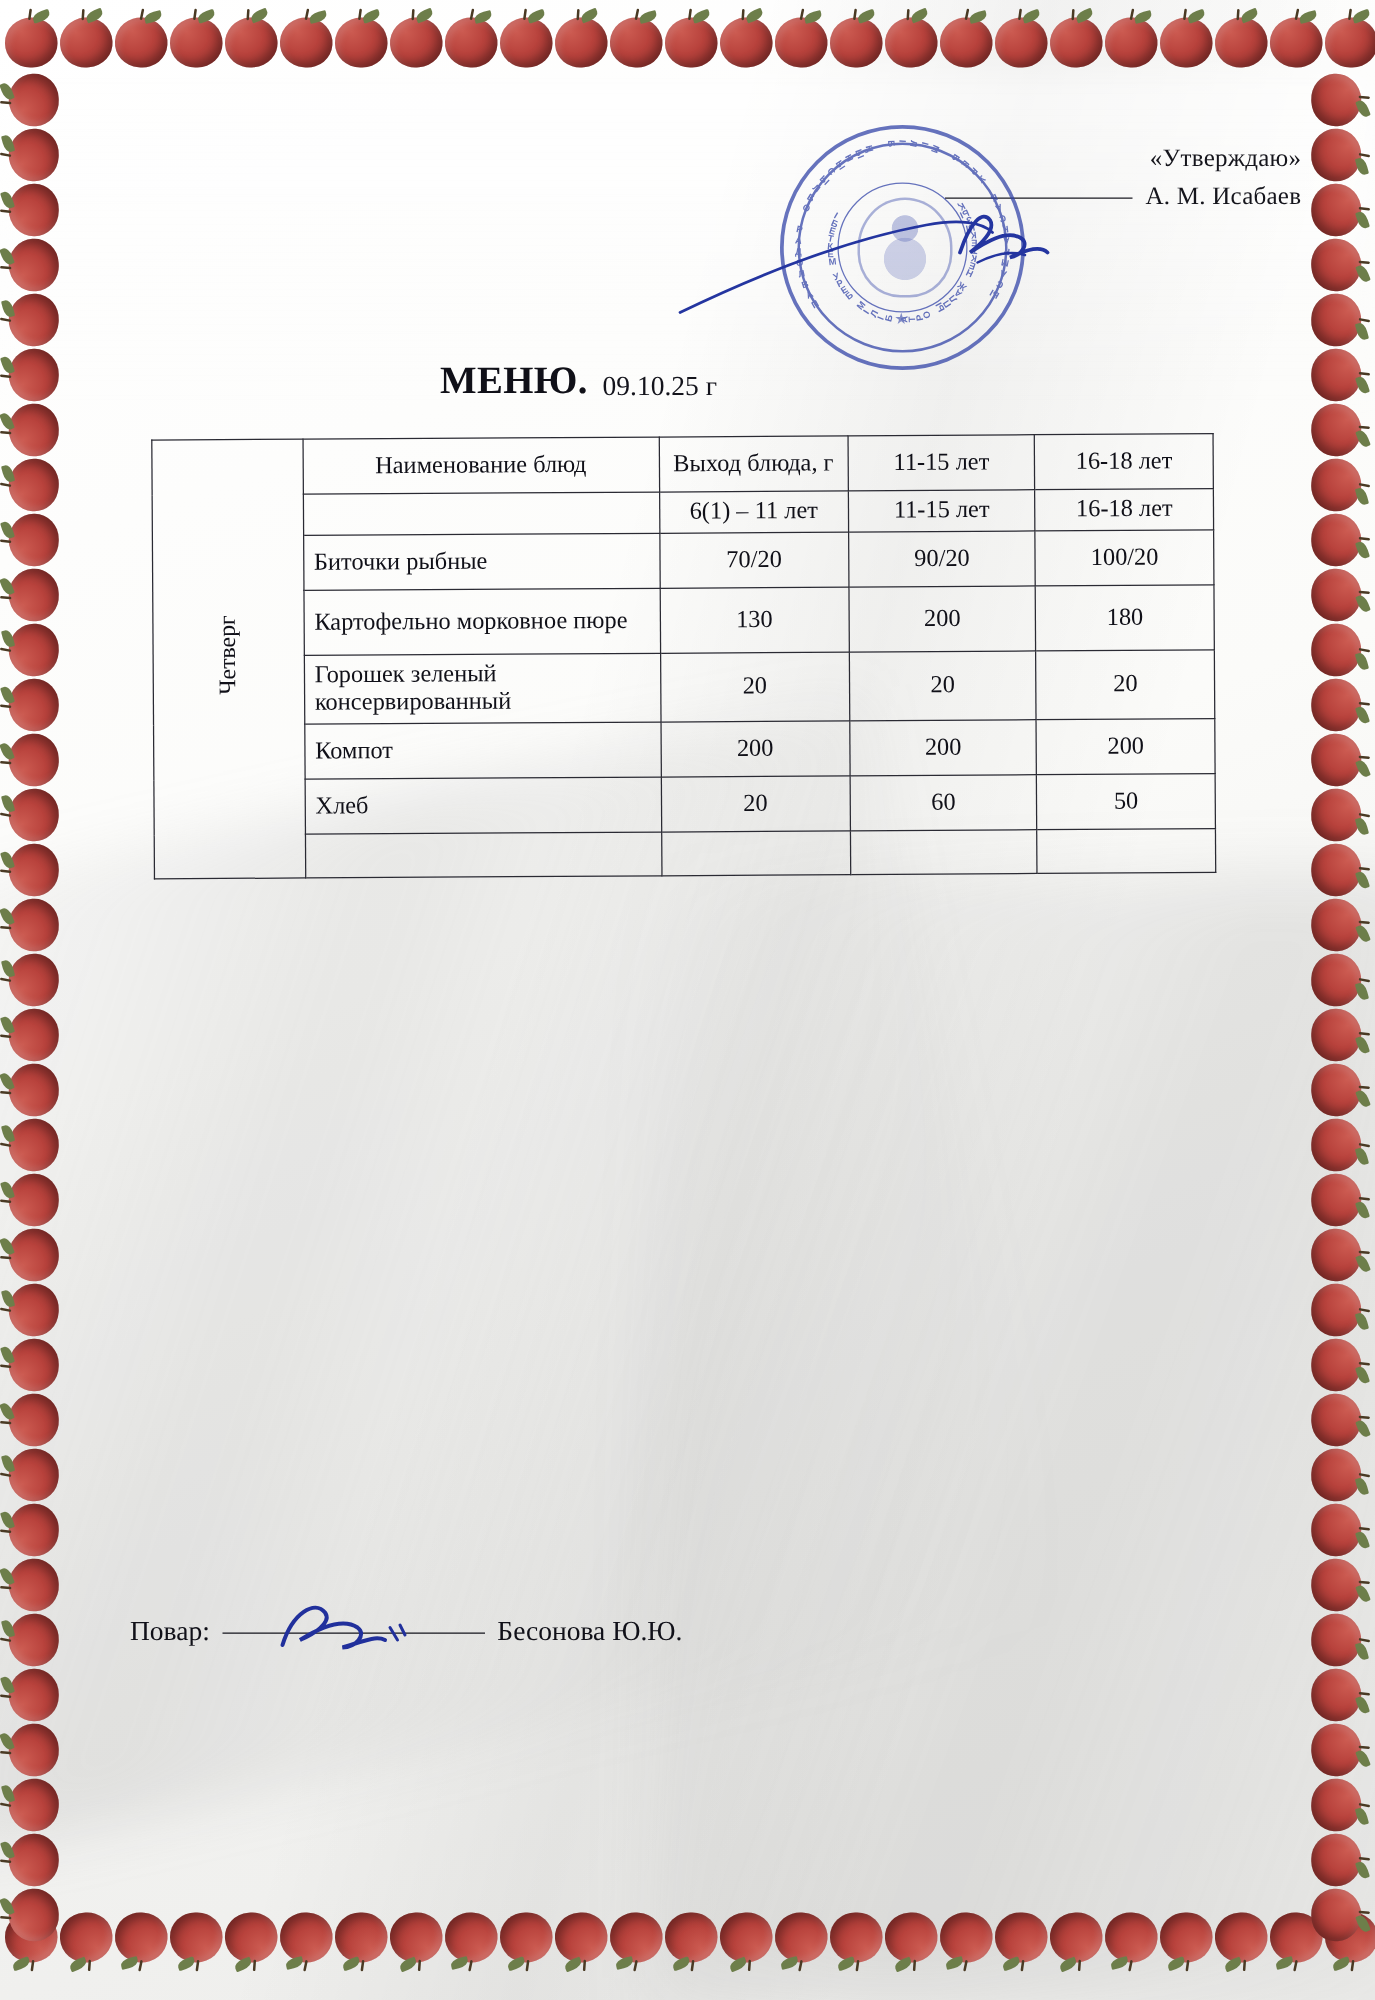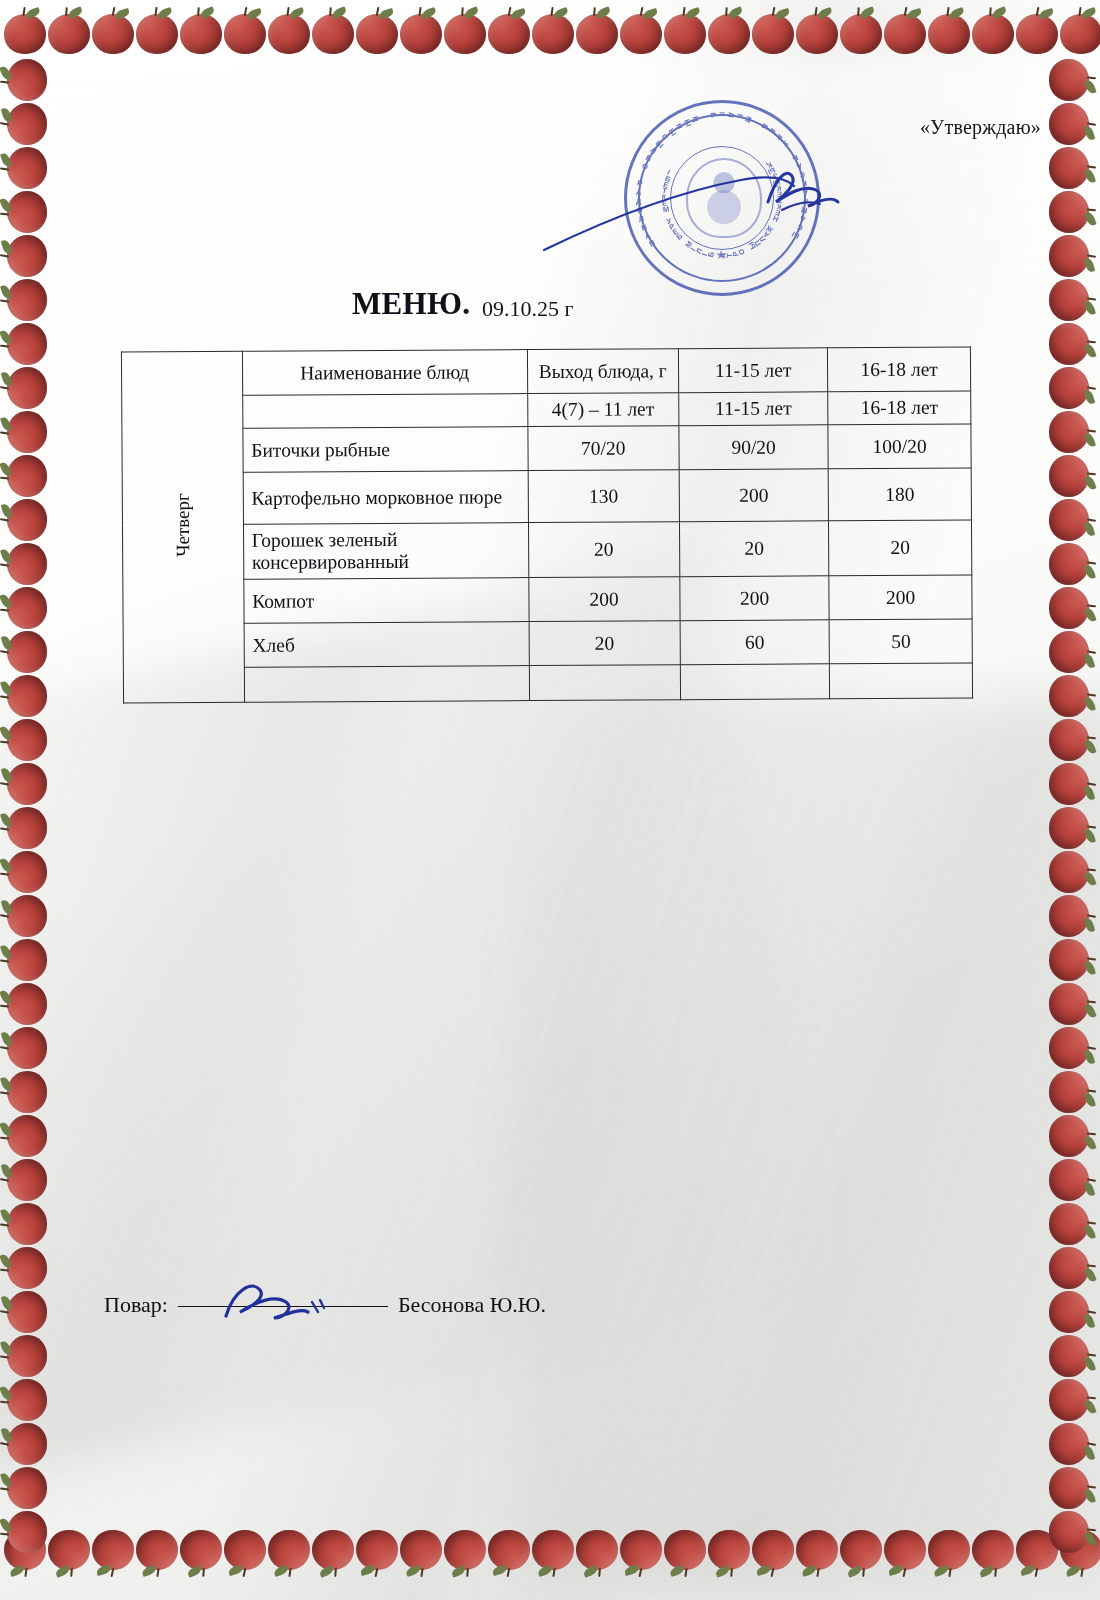--- a/index.html
+++ b/index.html
@@ -347,20 +347,23 @@
       <div class="apple" style="left: 1048px; top: 1380px; transform: rotate(87deg);"></div>
       <div class="apple" style="left: 1048px; top: 1424px; transform: rotate(93deg);"></div>
       <div class="apple" style="left: 1048px; top: 1468px; transform: rotate(90deg);"></div>
       <div class="apple" style="left: 1048px; top: 1512px; transform: rotate(87deg);"></div>
     </div>
 
   <div class="content">
 
     <div class="approve-block">
       <div>«Утверждаю»</div>
+      <div>
+        <span class="sign-line"></span><span>А. М. Исабаев</span>
+      </div>
     </div>
 
     <div class="stamp">
       <div class="ring1"></div>
       <div class="ring2"></div>
       <div class="ring3"></div>
       <div class="emblem"></div>
       <div class="star"></div>
       <div class="stamp-text" id="stamp-outer">
           <span style="transform: rotate(-120deg) translate(0px, -86px) rotate(90deg);">П</span>
@@ -465,21 +468,21 @@
             <td class="day-cell" rowspan="8">
               <span class="day-rot">Четверг</span>
             </td>
             <td class="c-name hdr-name">Наименование блюд</td>
             <td class="c-out hdr">Выход блюда, г</td>
             <td class="c-mid hdr">11-15 лет</td>
             <td class="c-old hdr">16-18 лет</td>
           </tr>
           <tr>
             <td class="c-name">&nbsp;</td>
-            <td class="c-out hdr">4(7) – 11 лет</td>
+            <td class="c-out hdr">6(1) – 11 лет</td>
             <td class="c-mid hdr">11-15 лет</td>
             <td class="c-old hdr">16-18 лет</td>
           </tr>
 
           <tr class="row-h">
             <td class="c-name">Биточки рыбные</td>
             <td class="c-out">70/20</td>
             <td class="c-mid">90/20</td>
             <td class="c-old">100/20</td>
           </tr>

